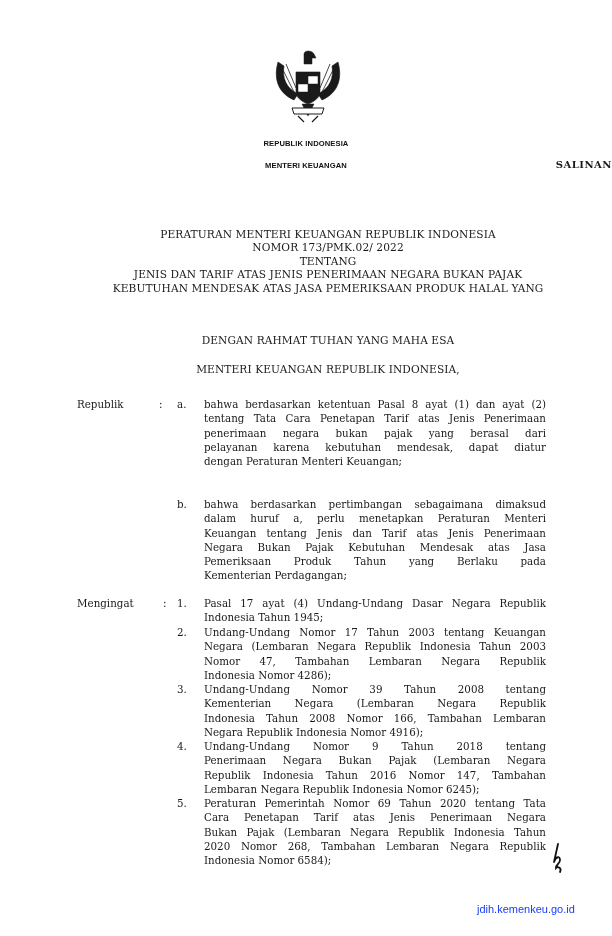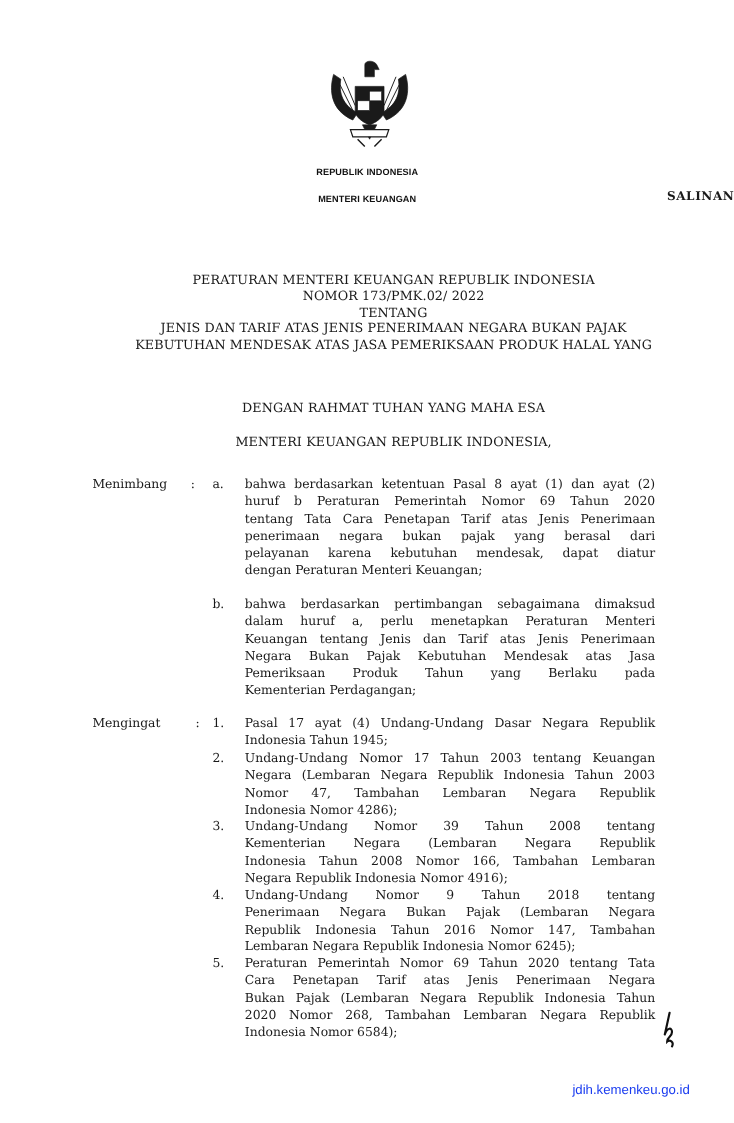--- a/index.html
+++ b/index.html
@@ -65,28 +65,27 @@
   <div class="heading" style="top:228px;">PERATURAN MENTERI KEUANGAN REPUBLIK INDONESIA</div>
   <div class="heading" style="top:241px;">NOMOR  173/PMK.02/ 2022</div>
   <div class="heading" style="top:255px;">TENTANG</div>
   <div class="heading" style="top:268px;">JENIS DAN TARIF ATAS JENIS PENERIMAAN NEGARA BUKAN PAJAK</div>
   <div class="heading" style="top:282px;">KEBUTUHAN MENDESAK ATAS JASA PEMERIKSAAN PRODUK HALAL YANG</div>
 
   <div class="heading" style="top:334px;">DENGAN RAHMAT TUHAN YANG MAHA ESA</div>
   <div class="heading" style="top:363px;">MENTERI KEUANGAN REPUBLIK INDONESIA,</div>
 
   <div class="section" style="top:397px;">
-    <div class="sec-label">Menimbang</div>
+    <div class="sec-label">Republik</div>
     <div class="sec-colon" style="left:159px;">:</div>
 
     <div class="item" style="top:0;">
       <div class="item-marker" style="left:177px;">a.</div>
       <div class="item-text">
         <span>bahwa berdasarkan ketentuan Pasal 8 ayat (1) dan ayat (2)</span>
-        <span>huruf b Peraturan Pemerintah Nomor 69 Tahun 2020</span>
         <span>tentang Tata Cara Penetapan Tarif atas Jenis Penerimaan</span>
         <span>penerimaan negara bukan pajak yang berasal dari</span>
         <span>pelayanan karena kebutuhan mendesak, dapat diatur</span>
         <span class="last">dengan Peraturan Menteri Keuangan;</span>
       </div>
     </div>
 
     <div class="item" style="top:100px;">
       <div class="item-marker" style="left:177px;">b.</div>
       <div class="item-text">

